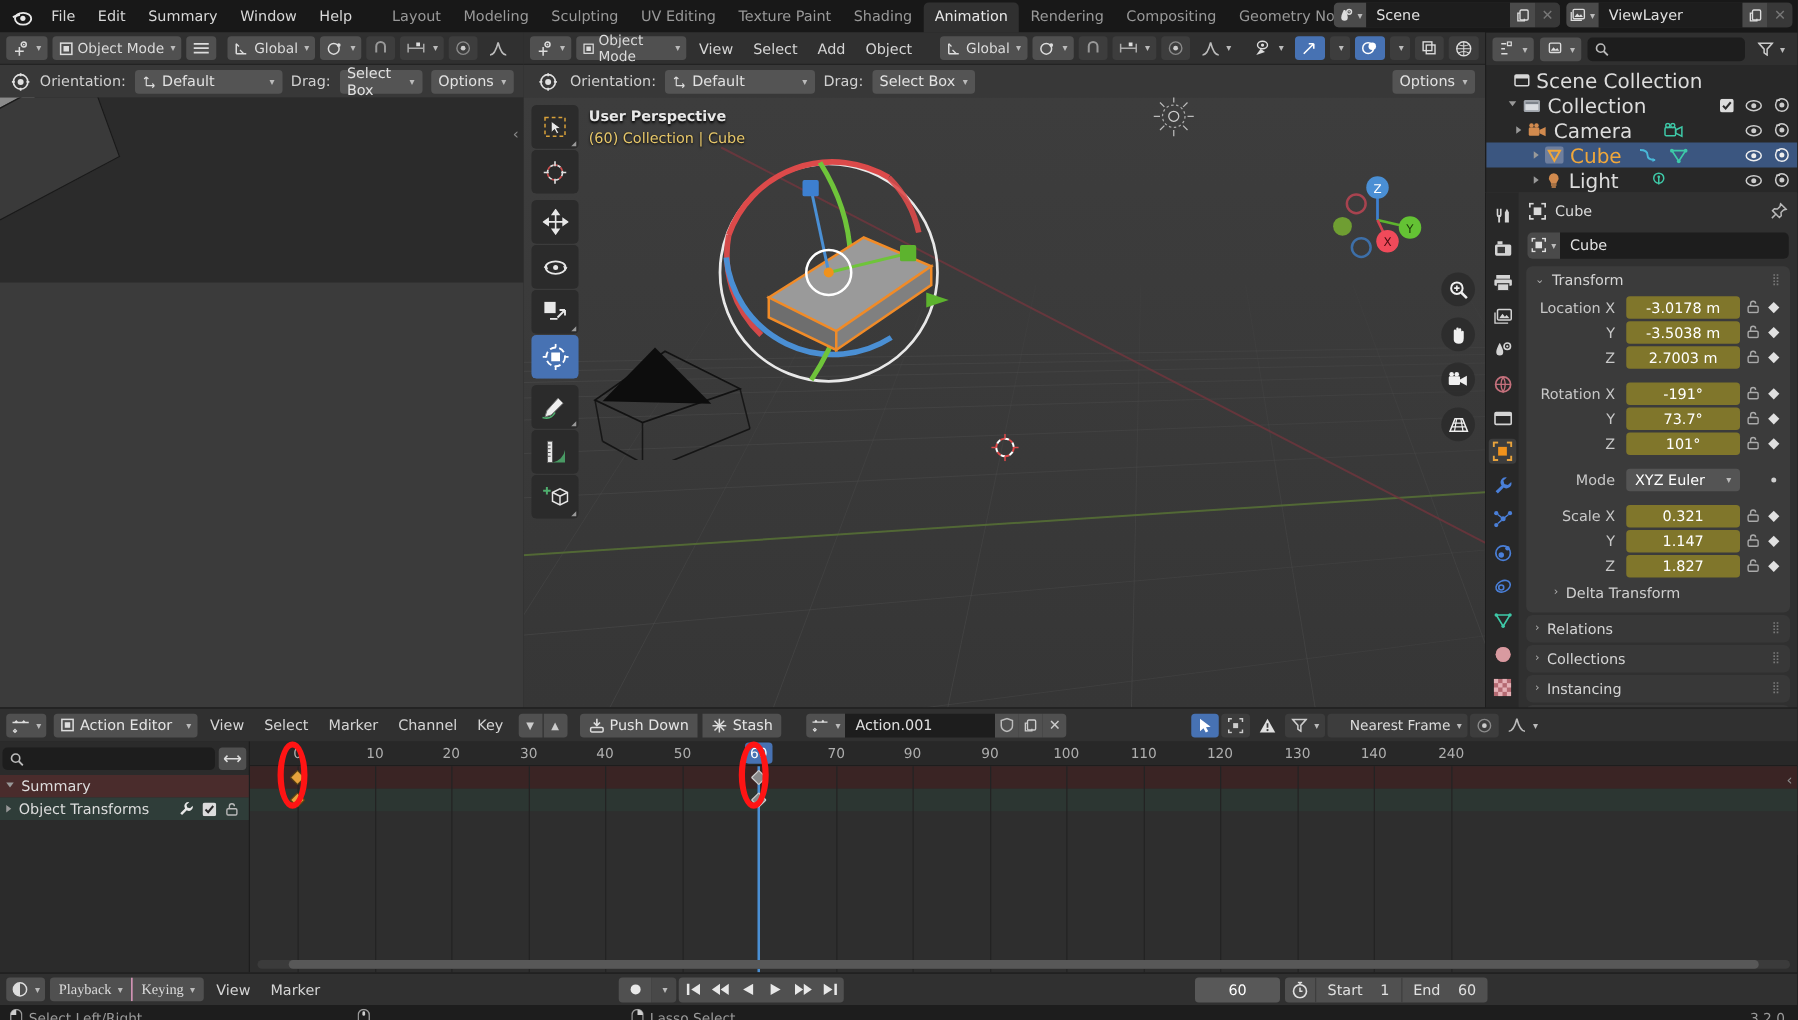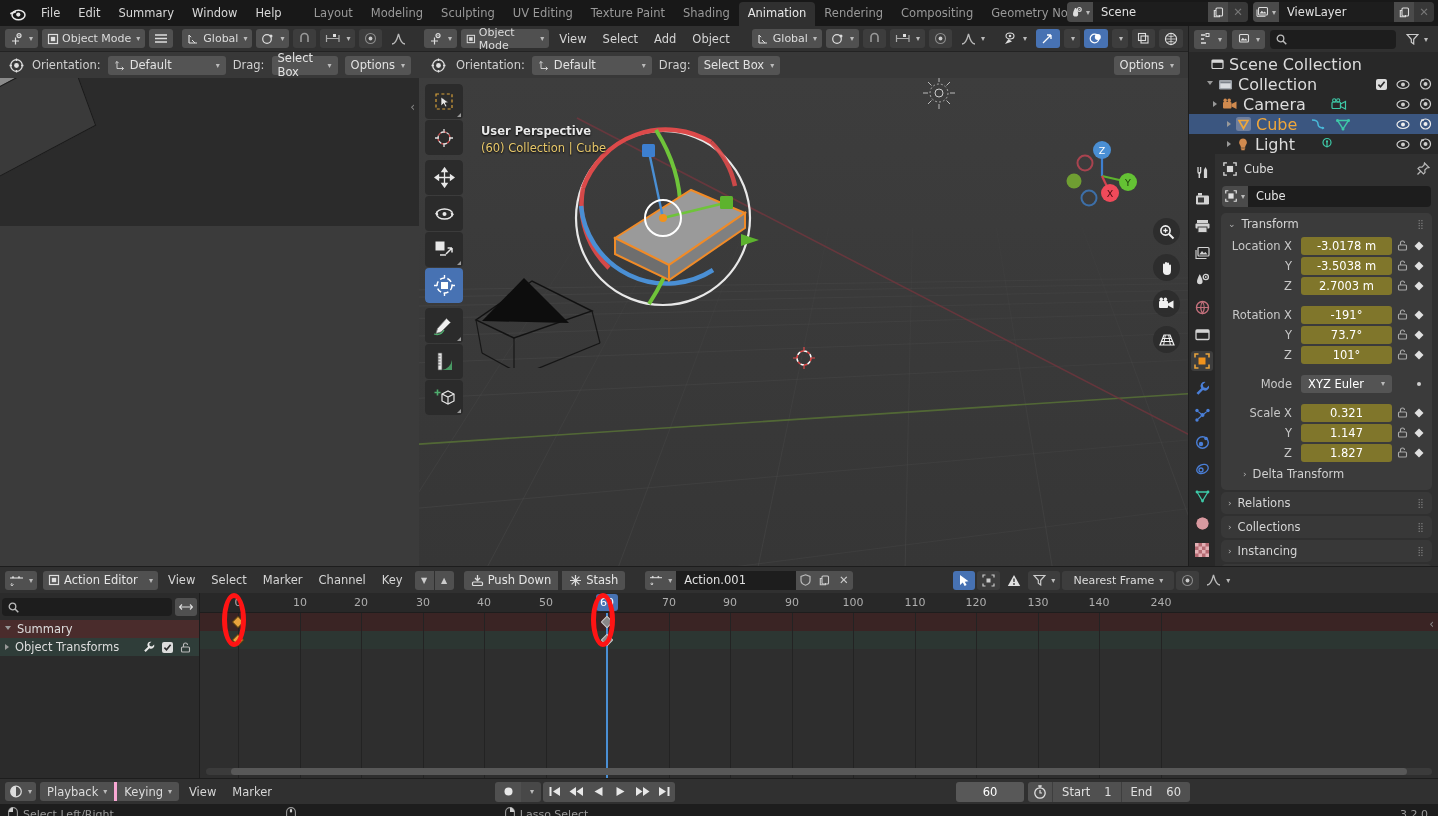--- a/index.html
+++ b/index.html
@@ -64,21 +64,21 @@
   .lower-grey { position:absolute; left:0; right:0; bottom:0; height:340px; background:#3b3b3b; }
   .arrow-tab { position:absolute; color:#888; font-size:12px; }
 
   
   #main-vp { flex:1; background:#303030; position:relative; display:flex; flex-direction:column; }
   #vp-canvas { flex:1; position:relative; overflow:hidden;
      background:
        linear-gradient(to bottom, #3d3d3d 0%, #3a3a3a 45%, #363636 100%);
   }
   .grid-lines { position:absolute; inset:0; opacity:.55; }
-  .vp-text-block { position:absolute; left:62px; top:8px; pointer-events:none;margin-top:38px; }
+  .vp-text-block { position:absolute; left:52px; top:8px; pointer-events:none; }
   .vp-persp { color:#e8e8e8; font-size:11.5px; font-weight:bold; margin-bottom:3px; text-shadow:0 1px 2px #000;}
   .vp-coll { color:#e8c86a; font-size:11.5px; text-shadow:0 1px 2px #000;}
 
   
   #vp-toolbar { position:absolute; left:6px; top:6px; display:flex; flex-direction:column; gap:1px; width:38px; z-index:5;}
   .tool-btn { width:38px; height:35px; background:#2b2b2b; border-radius:4px; display:flex; align-items:center; justify-content:center; position:relative;}
   .tool-btn.sel { background:#4772b3; }
   .tool-grp { display:flex; flex-direction:column; gap:1px; background:transparent; border-radius:4px; overflow:hidden;}
   .tool-corner { position:absolute; right:2px; bottom:2px; width:0;height:0; border-left:4px solid transparent; border-bottom:4px solid #999;}
 
@@ -152,21 +152,21 @@
   .vline { position:absolute; top:0; bottom:0; width:1px; background:#232323;}
   .kf { position:absolute; width:9px; height:9px; background:#e8a33d; border:1px solid #5a4012; transform:translate(-50%,-50%) rotate(45deg); border-radius:1px;}
   .kf.open { background:#888; border-color:#ccc; }
   .playhead { position:absolute; top:0; bottom:0; width:2px; background:#4a8fd4;}
   .annot { position:absolute; border:5px solid #ff1414; border-radius:50%; pointer-events:none; }
   .hscroll { position:absolute; left:206px; right:6px; bottom:3px; height:7px; background:#3b3b3b; border-radius:4px;}
   .hscroll .thumb { position:absolute; left:2%; width:96%; height:7px; background:#585858; border-radius:4px;}
 
   
   #tl-footer { height:26px; background:#303030; display:flex; align-items:center; padding:0 5px; gap:4px; position:relative; border-top:1px solid #1d1d1d;}
-  .pb-grp { display:flex; align-items:center; height:19px; background:#505050; border-radius:3px; overflow:hidden;}
+  .pb-grp { display:flex; align-items:center; height:19px; background:#505050; border-radius:3px; overflow:hidden;font-family:Liberation Serif, serif;}
   .pb-grp > div { padding:0 7px; height:19px; display:flex; align-items:center; gap:3px; color:#dcdcdc;}
   .transport { display:flex; align-items:center; height:20px; background:#505050; border-radius:3px; overflow:hidden; }
   .transport div { width:22px; height:20px; display:flex; align-items:center; justify-content:center; color:#e0e0e0;}
   .frame-box { height:20px; background:#585858; border-radius:3px; min-width:68px; display:flex; align-items:center; justify-content:center; color:#fff;}
   .se-grp { display:flex; align-items:center; height:20px; background:#505050; border-radius:3px; overflow:hidden;}
   .se-grp .ic { width:24px; display:flex; align-items:center; justify-content:center;}
   .se-grp .cell { padding:0 9px; height:20px; display:flex; align-items:center; gap:14px; color:#e0e0e0; border-left:1px solid #3e3e3e;}
 
   
   #status { height:20px; background:#1d1d1d; display:flex; align-items:center; padding:0 8px; gap:0; font-size:11px; color:#9a9a9a; position:relative;}
@@ -1276,21 +1276,21 @@
             <path d="M7 4.5 v3.6" stroke="#3a3a3a" stroke-width="1.4"></path>
             <circle cx="7" cy="10" r=".9" fill="#3a3a3a"></circle>
           </svg>
       </div>
       <div class="hdr-btn off">
         <svg width="13" height="12" viewBox="0 0 13 12">
             <path d="M1 1.5 h11 L7.7 6.3 V11 L5.3 9.3 V6.3 Z" fill="none" stroke="#ccc" stroke-width="1.2"></path>
           </svg>
           <span class="chev">▾</span>
       </div>
-      <div class="hdr-btn off" style="min-width:112px;justify-content:center">
+      <div class="hdr-btn off" style="min-width:112px;justify-content:flex-end">
         <span>Nearest Frame</span>
           <span class="chev">▾</span>
       </div>
       <div class="hdr-btn off">
         <svg width="13" height="13" viewBox="0 0 13 13">
             <circle cx="6.5" cy="6.5" r="5" fill="none" stroke="#8a8a8a" stroke-width="1.1"></circle>
             <circle cx="6.5" cy="6.5" r="1.9" fill="#ccc"></circle>
           </svg>
       </div>
       <div class="hdr-btn flat">
@@ -1407,21 +1407,21 @@
         <circle cx="7" cy="6.5" r="5.3" fill="none" stroke="#ddd" stroke-width="1.2"></circle>
         <path d="M7 1.2 a5.3 5.3 0 000 10.6z" fill="#ddd"></path>
       </svg>
       <span class="chev">▾</span>
   </div>
   <div class="pb-grp">
     <div>
         <span>Playback</span>
         <span class="chev">▾</span>
       </div>
-    <div style="border-left:3px solid #f9a8d4">
+    <div style="border-left:1px solid #f9a8d4">
         <span>Keying</span>
         <span class="chev">▾</span>
       </div>
   </div>
   <div class="hdr-txt">View</div>
   <div class="hdr-txt">Marker</div>
 
   <div style="position:absolute;left:495px;display:flex;align-items:center;gap:0">
     <div style="height:20px;background:#505050;border-radius:3px 0 0 3px;width:26px;display:flex;align-items:center;justify-content:center">
       <svg width="11" height="11" viewBox="0 0 11 11">

